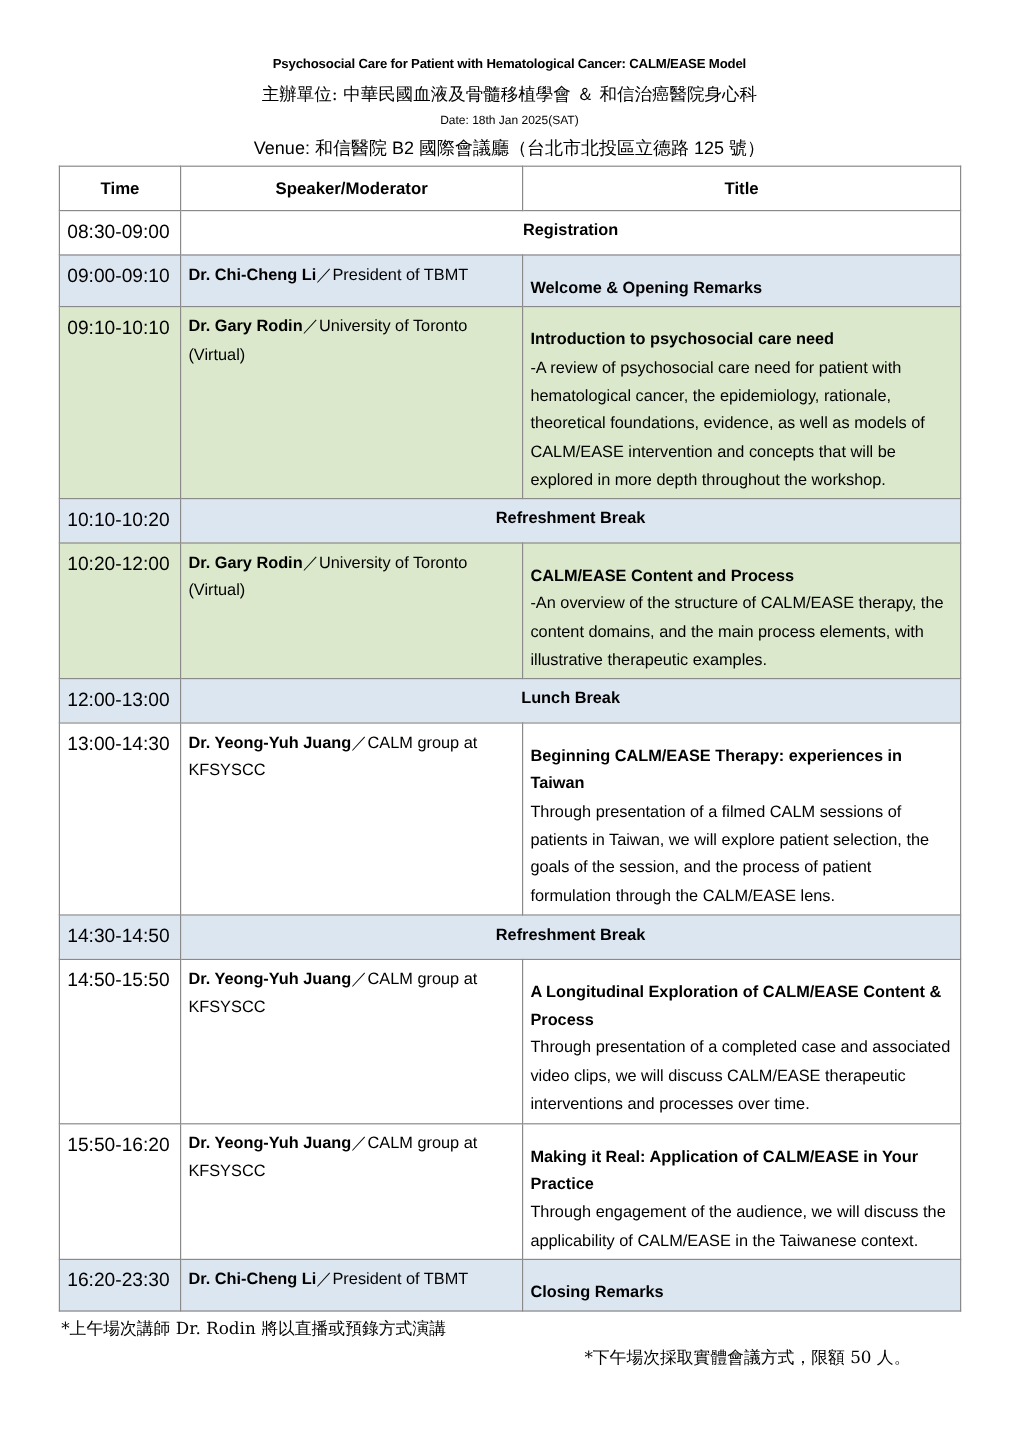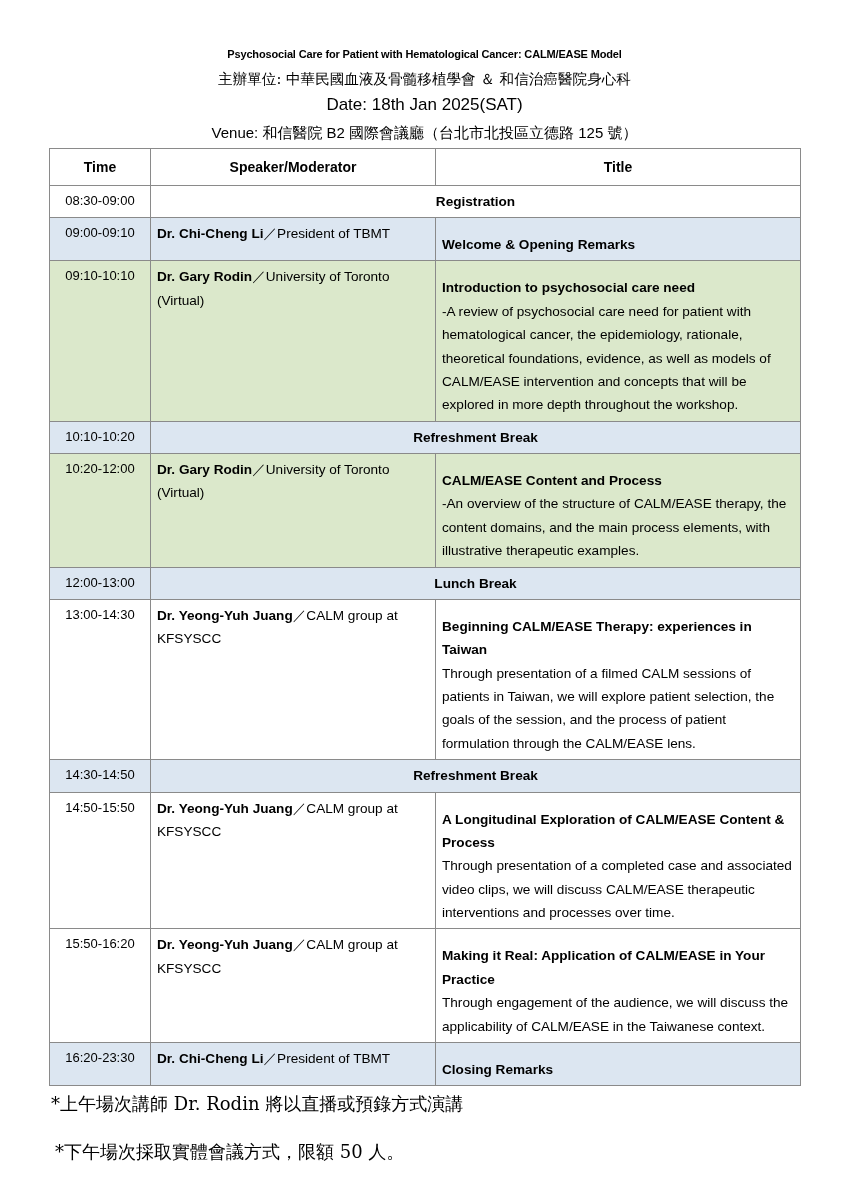--- a/index.html
+++ b/index.html
@@ -38,21 +38,21 @@
     font-size: 15.2px;
     line-height: 1.35;
     margin: 0 0 6px 0;
     font-weight: normal;
   }
   .subline.cjk {
     font-family: "DejaVu Serif", "Liberation Serif", serif;
     font-size: 14.6px;
   }
   .subline.date {
-    font-size: 17px;
+    font-size: 10px;
     margin-bottom: 6px;
   }
   .subline.venue {
     font-size: 15px;
     margin-bottom: 4px;
   }
 
   
   table.agenda {
     width: 751px;
@@ -72,23 +72,22 @@
     line-height: 1.72;
   }
   table.agenda th {
     text-align: center;
     font-weight: bold;
     font-size: 14px;
     padding: 6px 6px;
     background: #ffffff;
   }
   td.time {
-    text-align: center;
     white-space: nowrap;
-    font-size: 13px;
+    font-size: 16px;
     padding-left: 2px;
     padding-right: 2px;
   }
   td.spk, td.ttl {
     text-align: left;
   }
   td.merged {
     text-align: center;
   }
   .nm {
@@ -113,23 +112,22 @@
   .row-green > td  { background: #dbe8cb; }
   .row-white > td  { background: #ffffff; }
   .b   { font-weight: bold; }
   .nb  { font-weight: bold; }
 
   
   .footnotes {
     display: flex;
     margin-top: 6px;
     font-family: "DejaVu Serif", "Liberation Serif", serif;
-    font-size: 18px;
+    font-size: 14px;
     line-height: 1.3;
-    flex-direction: column;
   }
   .fn-left  { width: 430px; padding-left: 2px; }
   .fn-right { flex: 1; padding-left: 6px; margin-top: 24px; }
 </style>
 </head>
 <body>
 
 <div class="page">
 
   <div class="header">

